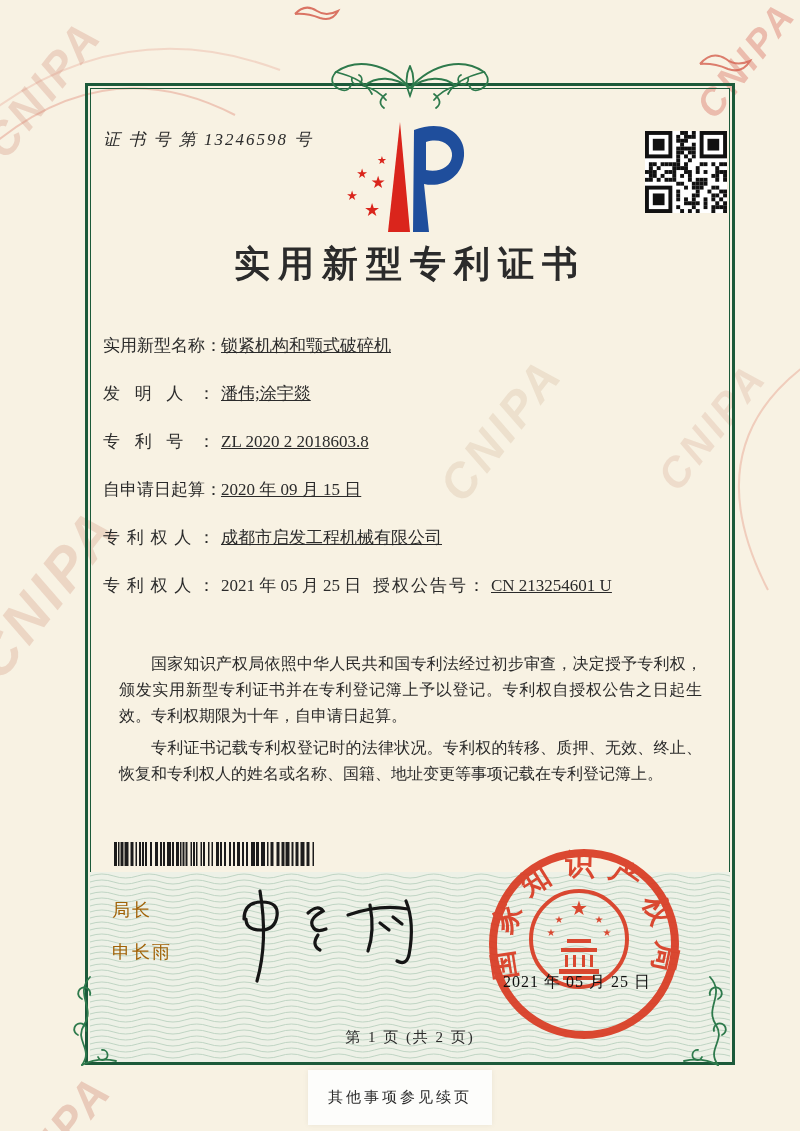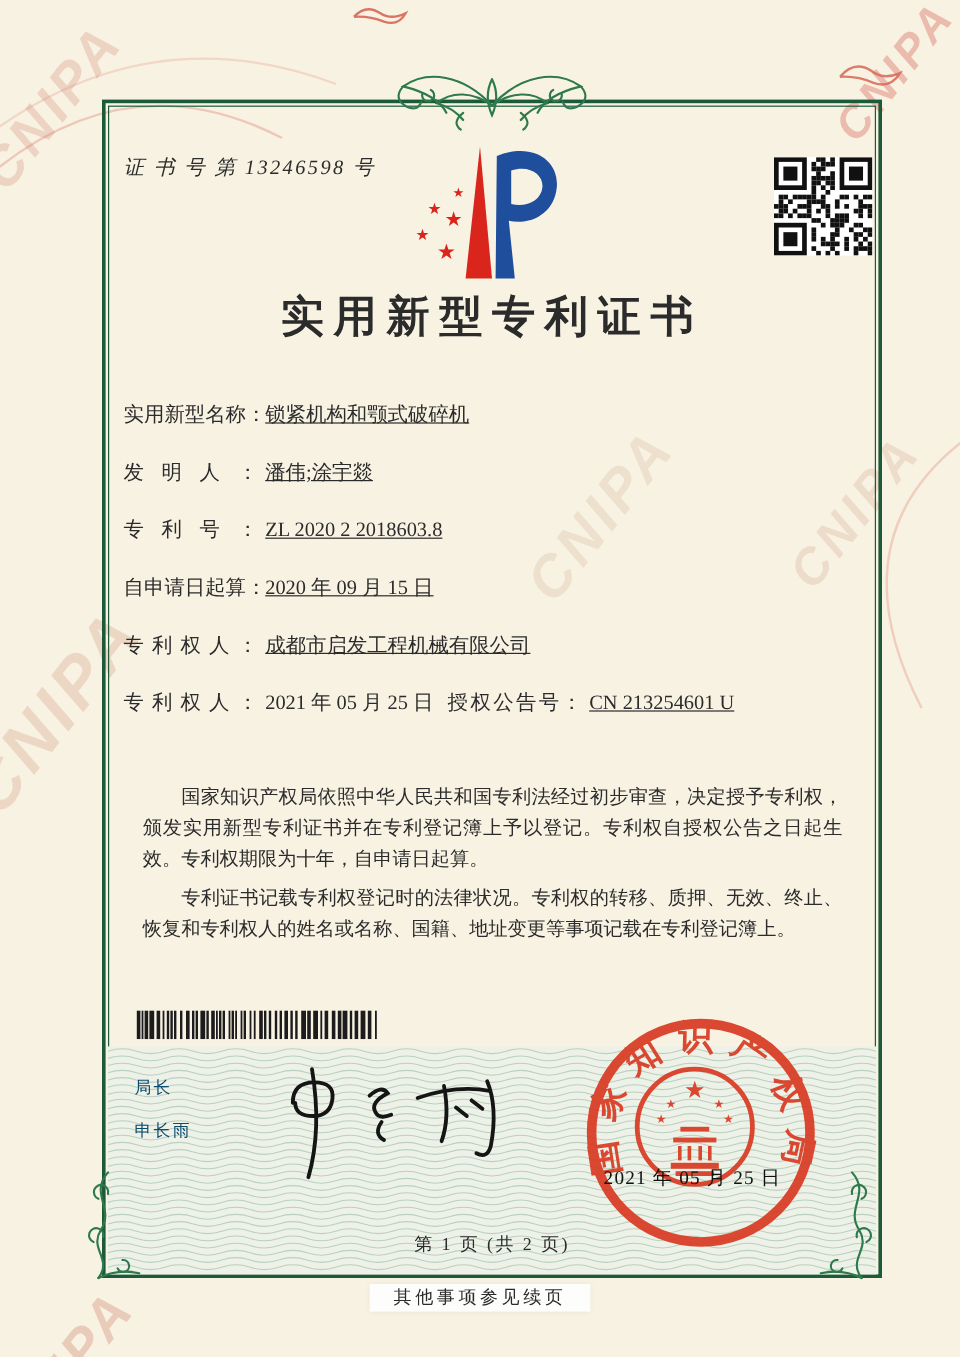--- a/index.html
+++ b/index.html
@@ -27,30 +27,30 @@
   .frow{height:48px;line-height:48px;white-space:nowrap;}
   .flabel{display:inline-block;width:112px;text-align:justify;text-align-last:justify;
           vertical-align:top;}
   .fval{margin-left:6px;text-decoration:underline;}
   .v1{display:inline-block;width:152px;margin-left:6px;}
   .paras{position:absolute;left:103px;top:652px;width:599px;font-size:16px;
          line-height:26px;text-align:justify;z-index:3;}
   .paras p{margin:0 0 6px 16px;text-indent:2em;font-family:Liberation Mono, monospace;}
   .barcode{position:absolute;left:112px;top:842px;width:208px;height:24px;z-index:3;}
   .signer{position:absolute;left:112px;top:898px;z-index:4;
-          font-family:"Liberation Sans","DejaVu Sans",sans-serif;font-size:14px;color:#0c4a6e;}
+          font-family:"Liberation Sans","DejaVu Sans",sans-serif;font-size:18px;color:#a16207;}
   .signer div{margin-bottom:18px;letter-spacing:2px;}
   .sig{position:absolute;left:220px;top:883px;width:215px;height:108px;z-index:4;}
   .seal{position:absolute;left:483px;top:843px;width:202px;height:202px;z-index:4;opacity:.92;}
   .seal-date{position:absolute;left:492px;top:972px;width:170px;text-align:center;
              font-size:16px;letter-spacing:1px;color:#111;z-index:5;}
   .pfoot{position:absolute;left:0;top:1028px;width:820px;text-align:center;font-size:15px;
          letter-spacing:2px;z-index:5;}
   .note-wrap{position:absolute;left:0;top:1070px;width:800px;text-align:center;z-index:3;}
-  .note{display:inline-block;background:#fdfdfb;padding:2px 20px;font-size:15px;
+  .note{display:inline-block;background:#fdfdfb;padding:18px 20px;font-size:15px;
         letter-spacing:3px;box-shadow:0 0 6px rgba(0,0,0,.06);}
   .orn{z-index:3;pointer-events:none;}
   svg{display:block;}
 </style>
 </head>
 <body>
 
 <svg class="abs" style="left:0;top:0;width:800px;height:1131px;z-index:1;pointer-events:none;">
   <path d="M-40 175 Q 90 40 235 115" fill="none" stroke="rgba(222,120,100,.35)" stroke-width="2"></path>
   <path d="M-20 120 Q 120 10 280 70" fill="none" stroke="rgba(222,120,100,.22)" stroke-width="2"></path>

